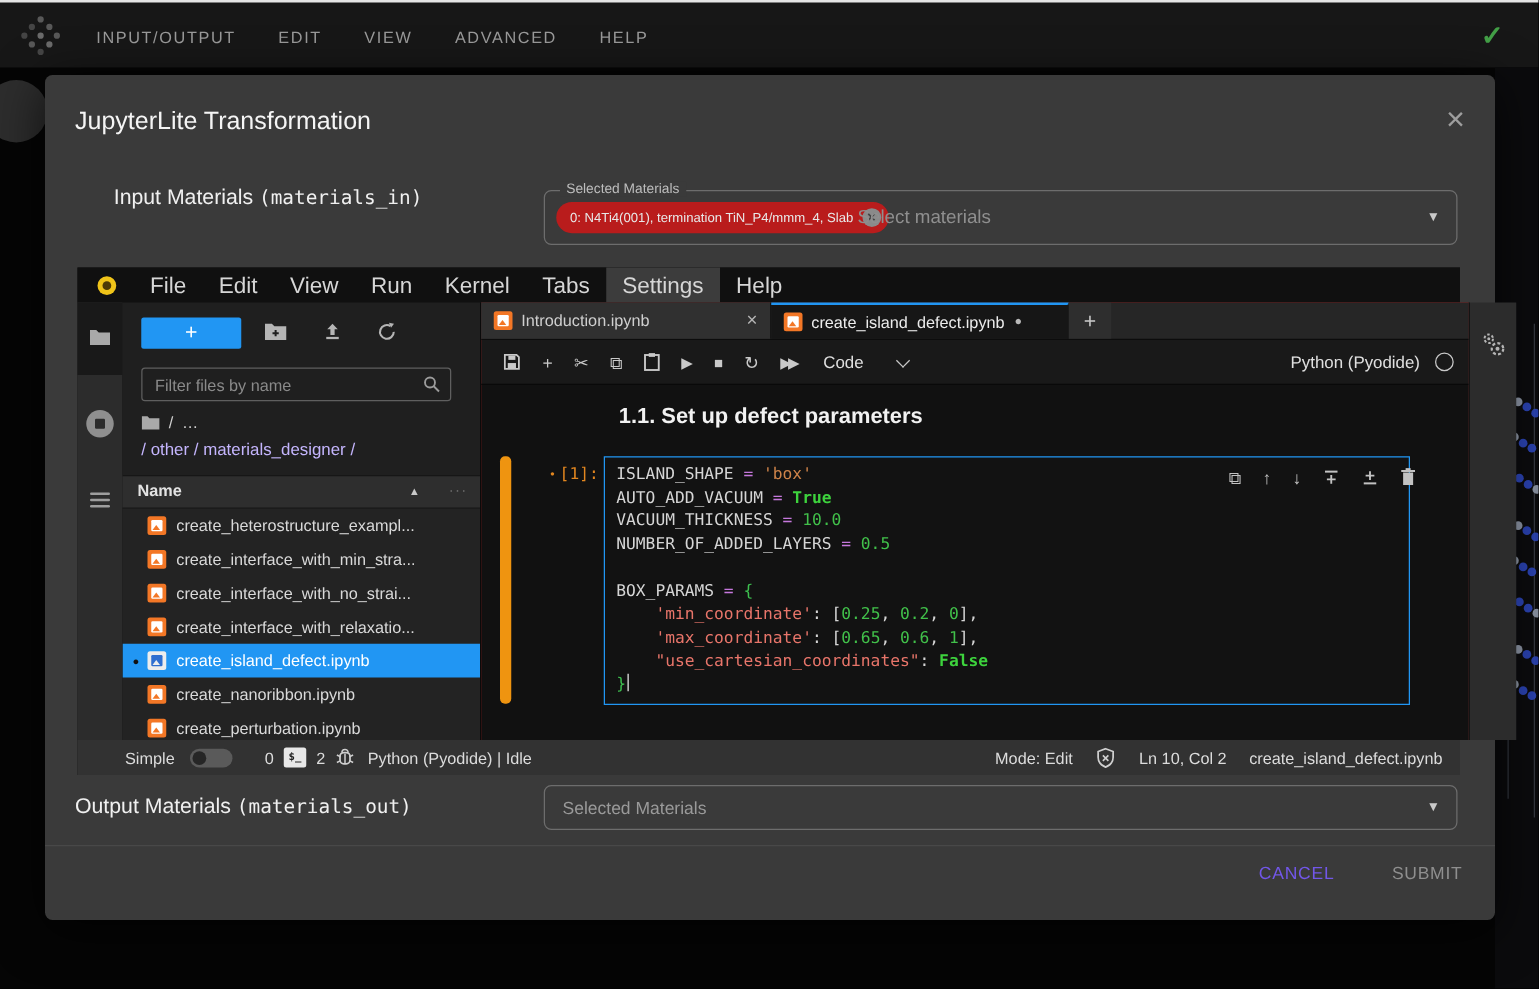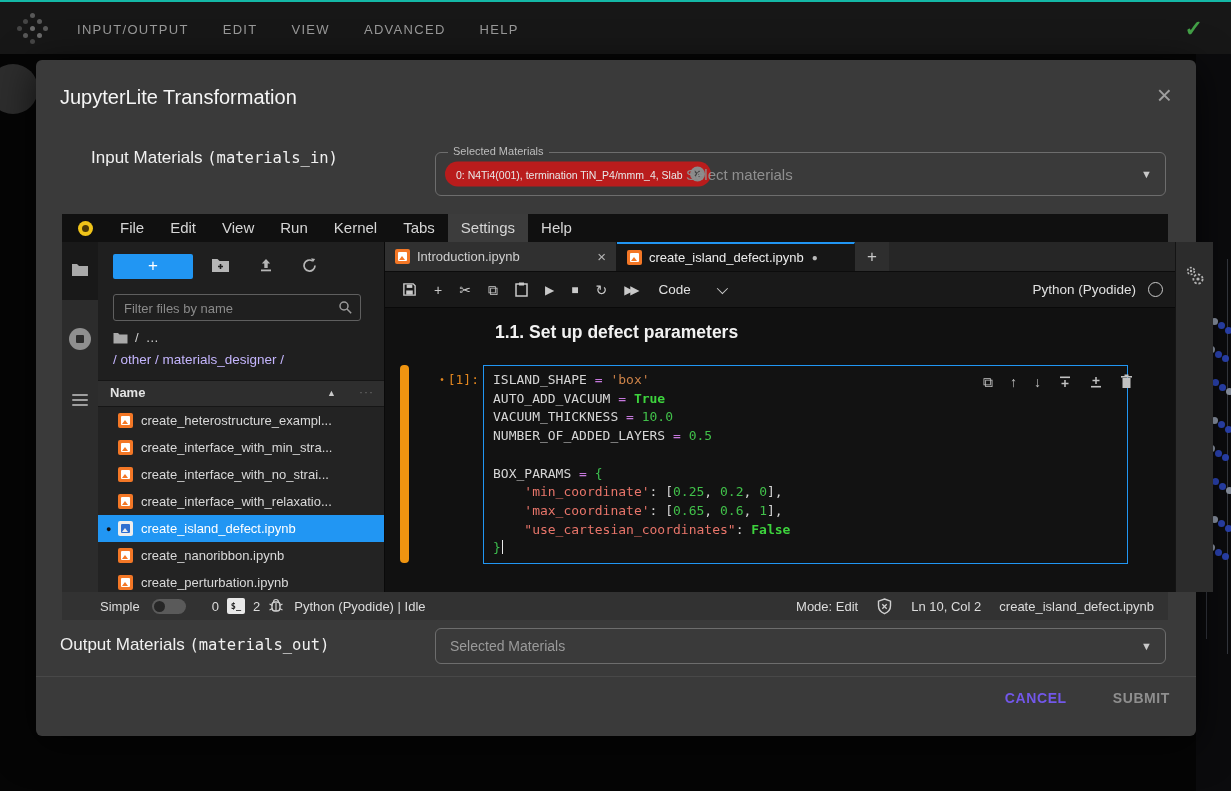--- a/index.html
+++ b/index.html
@@ -1,21 +1,21 @@
 <!DOCTYPE html>
 <html><head>
 <meta charset="utf-8">
 <style>
   html,body{margin:0;padding:0;background:#000;}
   #screen{position:relative;width:1231px;height:791px;overflow:hidden;background:#050505;
     font-family:"Liberation Sans",sans-serif;-webkit-font-smoothing:antialiased;}
   .mono{font-family:"DejaVu Sans Mono",monospace;}
 
   
-  #top-bar{position:absolute;left:0;top:0;width:100%;height:54px;background:#171717;border-top:2px solid #14b8a6;box-sizing:border-box;}
+  #top-bar{position:absolute;left:0;top:0;width:100%;height:54px;background:#171717;border-top:2px solid #e5e5e5;box-sizing:border-box;}
   #logo{position:absolute;left:30px;top:24px;width:5px;height:5px;border-radius:50%;background:#6b6b6b;
     box-shadow:7px -7px 0 #585858,-7px -7px 0 #454545,13px 0 0 #585858,-13px 0 0 #454545,7px 7px 0 #6b6b6b,-7px 7px 0 #585858,0 13px 0 #454545,0 -13px 0 #585858;}
   #top-menu{position:absolute;left:60px;top:0;height:54px;display:flex;align-items:center;}
   .tmi{padding:0 17px;font-size:13px;letter-spacing:1.3px;color:#9a9a9a;cursor:default;}
   #top-check{position:absolute;right:28px;top:14px;font-size:22px;color:#43a047;font-weight:bold;}
 
   
   #back-circle{position:absolute;left:-12px;top:64px;width:50px;height:50px;border-radius:50%;background:#2d2d2d;z-index:1;}
   #right-strip{position:absolute;left:1196px;top:54px;width:35px;height:737px;background:#0b0b0d;z-index:1;overflow:hidden;}
   .wire{position:absolute;width:1px;background:#33363e;}
@@ -39,21 +39,21 @@
   .chip-label{font-size:10.5px;color:#e8e8e8;white-space:nowrap;}
   .chip-x{width:15px;height:15px;margin-left:7px;border-radius:50%;background:#8a8a8a;color:#424242;font-size:12px;font-weight:bold;line-height:15px;text-align:center;}
   .sel-placeholder{position:absolute;left:250px;top:50%;transform:translateY(-50%);font-size:15px;color:#8f8f8f;}
   .sel-placeholder2{position:absolute;left:14px;top:50%;transform:translateY(-50%);font-size:14px;color:#9a9a9a;}
 
   
   #jupyter{position:absolute;left:26px;top:154px;width:1106px;height:406px;background:#111;}
   #jmenu{position:absolute;left:0;top:0;width:100%;height:28px;background:#101010;display:flex;align-items:center;}
   #javatar{width:15px;height:15px;border-radius:50%;background:#f0c419;margin:0 14px 0 16px;position:relative;}
   #javatar::after{content:"";position:absolute;left:4px;top:4px;width:7px;height:7px;border-radius:50%;background:#4d3a06;}
-  .jmi{padding:0 13px;font-size:15px;color:#d6d6d6;height:28px;line-height:28px;}
+  .jmi{padding:0 13px;font-size:18px;color:#d6d6d6;height:28px;line-height:28px;}
   .jmi.active{background:#3c3c3c;}
 
   #jbody{position:absolute;left:0;top:28px;width:100%;height:350px;display:flex;}
 
   
   #abar-left{width:36px;height:100%;background:#2c2c2c;position:relative;flex:none;}
   #abar-tab{position:absolute;left:0;top:0;width:36px;height:58px;background:#191919;}
   .abar-ic{position:absolute;left:50%;transform:translateX(-50%);}
   #stop-circle{top:86px;width:22px;height:22px;border-radius:50%;background:#8f8f8f;}
   #stop-circle::after{content:"";position:absolute;left:7px;top:7px;width:8px;height:8px;background:#2c2c2c;border-radius:1px;}
@@ -128,21 +128,21 @@
   
   #statusbar{position:absolute;left:0;top:378px;width:100%;height:28px;background:#323232;display:flex;align-items:center;font-size:13px;color:#dcdcdc;box-sizing:border-box;padding:0 14px 0 38px;}
   #toggle{width:34px;height:15px;border-radius:8px;background:#5a5a5a;margin-left:12px;position:relative;}
   #toggle::after{content:"";position:absolute;left:2px;top:2px;width:11px;height:11px;border-radius:50%;background:#262626;}
   #term-ic{width:18px;height:16px;background:#e8e8e8;border-radius:2px;color:#222;font-size:8.5px;font-weight:bold;text-align:center;line-height:16px;margin:0 8px;}
   .sb-gap{margin-left:26px;}
   #sb-right{margin-left:auto;display:flex;align-items:center;gap:18px;}
 
   #footer-divider{position:absolute;left:0;top:616px;width:100%;border-top:1px solid #484848;}
   #footer{position:absolute;right:26px;top:630px;display:flex;gap:46px;align-items:center;}
-  .fbtn{font-size:14px;letter-spacing:.6px;font-weight:bold;}
+  .fbtn{font-size:14px;letter-spacing:.6px;font-weight:normal;}
   #btn-cancel{color:#7257e9;}
   #btn-submit{color:#8f8f8f;}
 
   svg{display:block;}
 </style>
 </head>
 <body>
 
 <div id="screen">
 

